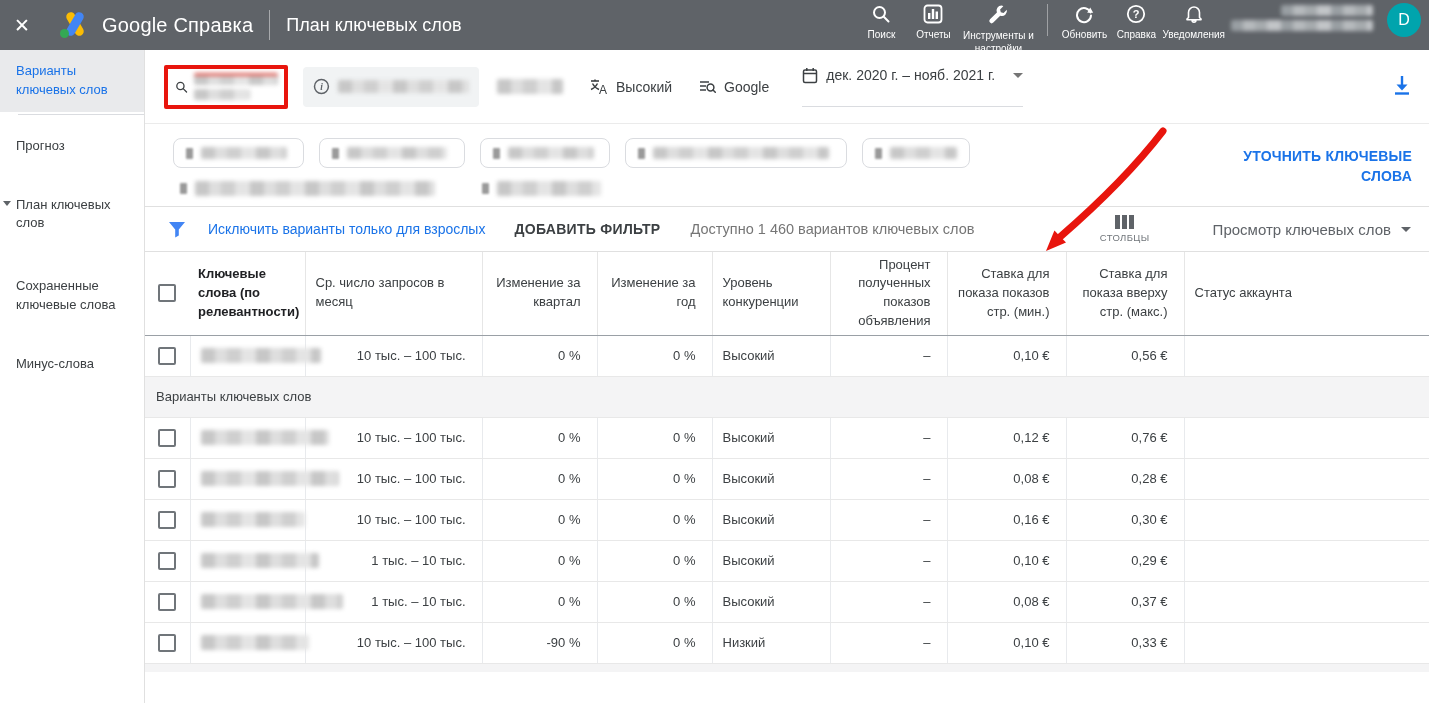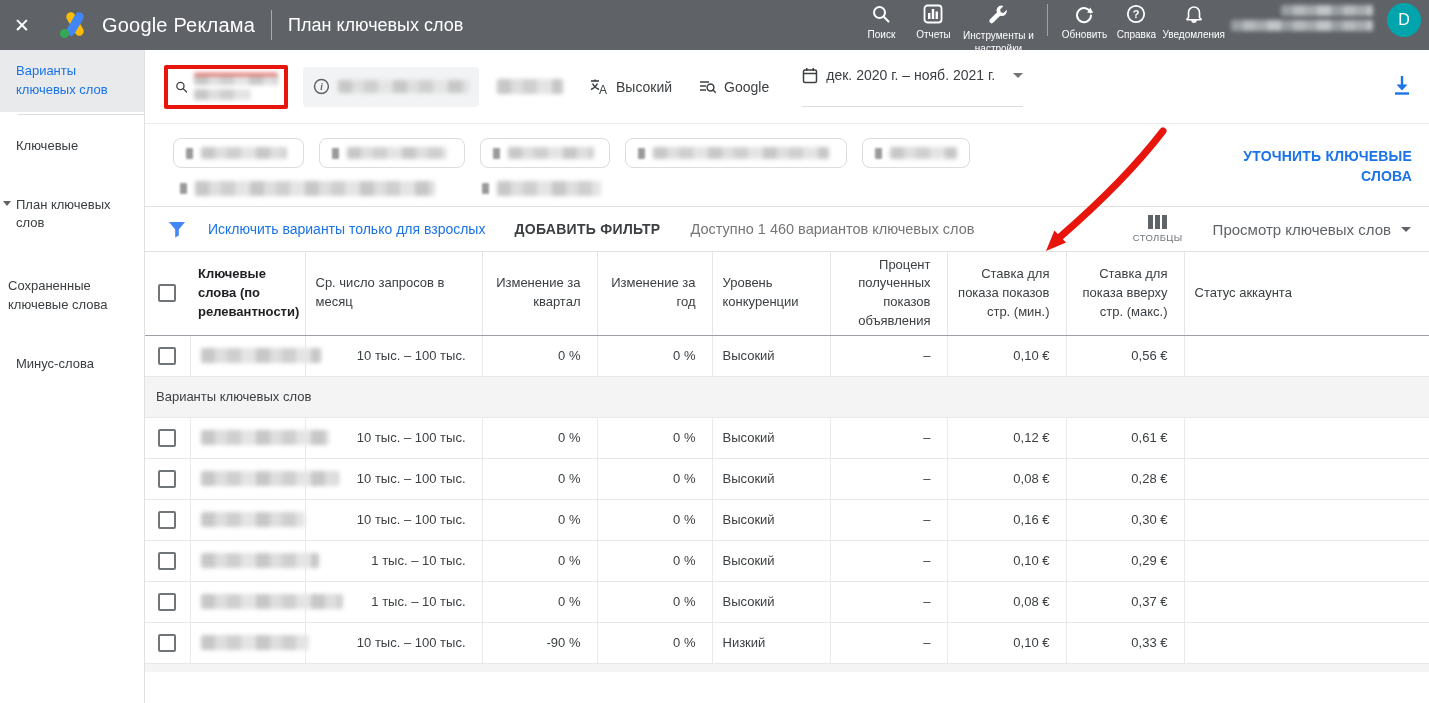--- a/index.html
+++ b/index.html
@@ -35,21 +35,21 @@
     display:flex; align-items:center; justify-content:center; margin-top:8px; cursor:pointer;}
 
   
   .sidebar{ position:absolute; top:50px; left:0; bottom:0; width:145px; background:#fff;
     border-right:1px solid #e0e0e0; font-size:13px; z-index:5;}
   .side-item{ padding:12px 14px 12px 16px; line-height:1.45; color:#3c4043; cursor:pointer; position:relative;}
   .side-item.active{ background:#e9eaec; color:#1a73e8; }
   .side-divider{ border-top:1px solid #dadce0; margin:2px 0 0 18px; }
   .side-item.forecast{ margin-top:10px; }
   .side-item.plan{ margin-top:16px; }
-  .side-item.saved{ margin-top:20px;padding-left:8px; }
+  .side-item.saved{ margin-top:20px; }
   .side-item.negative{ margin-top:16px; }
   .caret-left{ position:absolute; left:3px; top:17px; width:0; height:0;
     border-left:4.5px solid transparent; border-right:4.5px solid transparent; border-top:5.5px solid #5f6368;}
 
   
   .content{ position:absolute; top:50px; left:145px; right:0; bottom:0; background:#fff;}
 
   
   .plan-bar{ height:73px; display:flex; align-items:center; padding-left:19px; position:relative;}
   .search-box{ width:124px; height:44px; border:4px solid #e8150d; border-radius:2px;
@@ -88,21 +88,21 @@
   .chip.c7{ width:146px;} .chip.c7 .blur{width:104px; height:15px;}
   .refine-btn{ position:absolute; right:17px; top:22px; width:212px; text-align:right;
     color:#1a73e8; font-size:14px; font-weight:bold; line-height:1.45; letter-spacing:.2px; cursor:pointer;}
 
   
   .filter-bar{ height:45px; border-bottom:1px solid #e0e0e0; display:flex; align-items:center; padding:0 14px 0 23px;}
   .filter-funnel{ flex:0 0 auto; }
   .exclude-link{ color:#1a73e8; font-size:14px; margin-left:22px; cursor:pointer; white-space:nowrap;}
   .add-filter{ color:#3c4043; font-size:14px; font-weight:bold; letter-spacing:.3px; margin-left:29px; cursor:pointer; white-space:nowrap;}
   .avail-text{ color:#757575; font-size:14.5px; margin-left:30px; white-space:nowrap;}
-  .fb-right{ margin-left:auto; display:flex; align-items:center; gap:30px;}
+  .fb-right{ margin-left:auto; display:flex; align-items:center; gap:63px;}
   .columns-btn{ display:flex; flex-direction:column; align-items:center; cursor:pointer;}
   .col-icon{ display:flex; gap:2.5px;}
   .col-icon span{ width:4.5px; height:14px; background:#5f6368; display:block;}
   .columns-label{ font-size:9.5px; color:#70757a; letter-spacing:.4px; margin-top:3px;}
   .view-dd{ display:flex; align-items:center; font-size:15px; color:#5f6368; cursor:pointer; margin-right:4px;}
   .view-dd .caret-down{ border-top-color:#5f6368; }
 
   
   table{ border-collapse:collapse; width:100%; table-layout:fixed; }
   th,td{ font-size:13px; color:#3c4043; padding:0 16px 0 10px; vertical-align:middle; }
@@ -129,21 +129,21 @@
 </head>
 <body>
 
 <div class="topbar">
   <div class="close-btn">✕</div>
   <svg class="ads-logo" width="34" height="30" viewBox="0 0 34 30">
     <rect x="12.5" y="1" width="9" height="26" rx="4.5" fill="#fbbc04" transform="rotate(-30 17 14)"></rect>
     <rect x="12.5" y="1" width="9" height="26" rx="4.5" fill="#4285f4" transform="rotate(30 17 14)"></rect>
     <circle cx="6.5" cy="23.5" r="4.5" fill="#34a853"></circle>
   </svg>
-  <div class="brand">Google Реклама</div>
+  <div class="brand">Google Справка</div>
   <div class="tb-divider"></div>
   <div class="page-title">План ключевых слов</div>
 
   <div class="tb-right">
     <div class="tb-item">
       <svg width="20" height="20" viewBox="0 0 20 20">
           <circle cx="8.5" cy="8.5" r="5.5" fill="none" stroke="#fff" stroke-width="2"></circle>
           <line x1="12.8" y1="12.8" x2="17.5" y2="17.5" stroke="#fff" stroke-width="2" stroke-linecap="round"></line>
         </svg>
       <span class="tb-label">Поиск</span>
@@ -188,21 +188,21 @@
       <div class="blur tb" style="width:92px;height:11px;"></div>
       <div class="blur tb" style="width:142px;height:11px;"></div>
     </div>
     <div class="avatar">D</div>
   </div>
 </div>
 
 <div class="sidebar">
   <div class="side-item active">Варианты ключевых слов</div>
   <div class="side-divider"></div>
-  <div class="side-item forecast">Ключевые</div>
+  <div class="side-item forecast">Прогноз</div>
   <div class="side-item plan">
     <span class="caret-left"></span>
     <span>План ключевых слов</span>
   </div>
   <div class="side-item saved">Сохраненные ключевые слова</div>
   <div class="side-item negative">Минус-слова</div>
 </div>
 
 <div class="content">
 
@@ -376,21 +376,21 @@
           </td>
         <td>
             <div class="blur kw-blur" style="width:128px"></div>
           </td>
         <td class="num">10 тыс. – 100 тыс.</td>
         <td class="num">0 %</td>
         <td class="num">0 %</td>
         <td>Высокий</td>
         <td class="num">–</td>
         <td class="num">0,12 €</td>
-        <td class="num">0,61 €</td>
+        <td class="num">0,76 €</td>
         <td class="status-cell"></td>
       </tr>
       <tr>
         <td class="cb-col">
             <div class="cb"></div>
           </td>
         <td>
             <div class="blur kw-blur" style="width:138px"></div>
           </td>
         <td class="num">10 тыс. – 100 тыс.</td>

